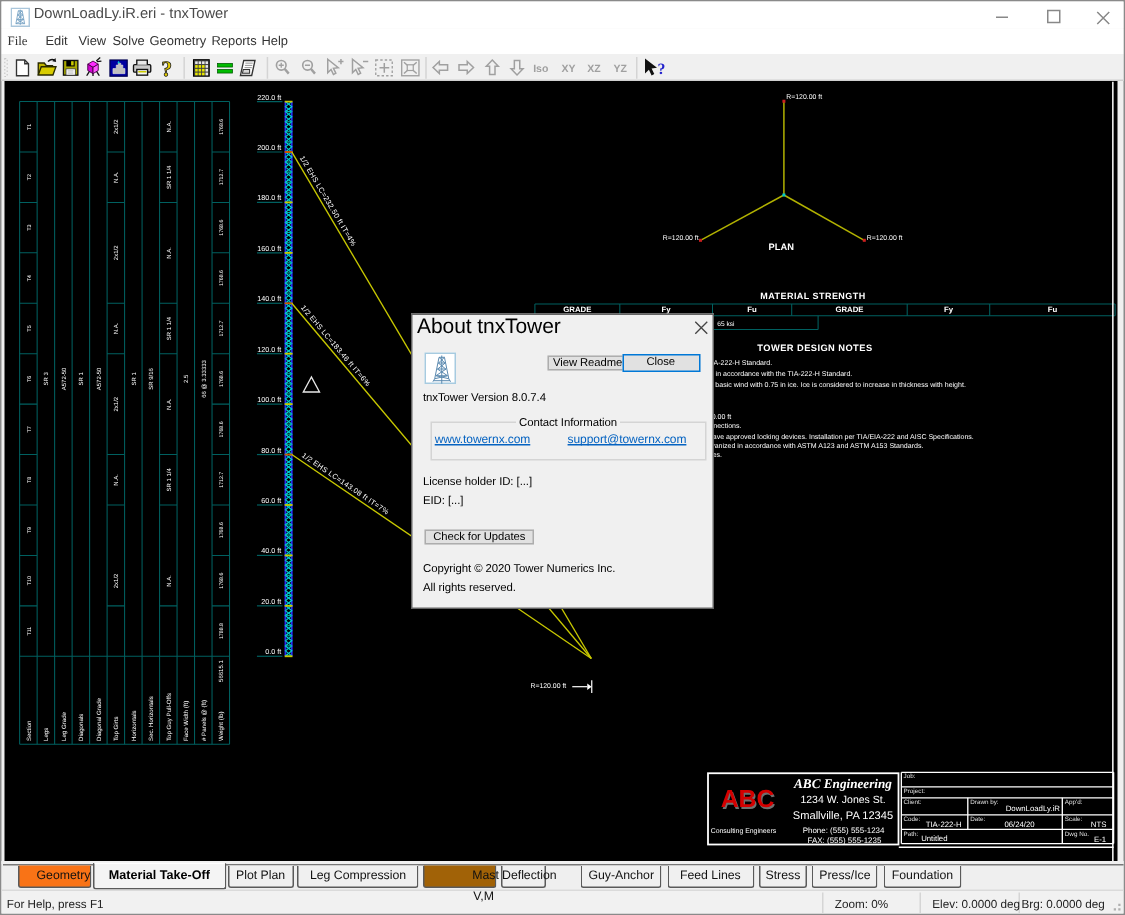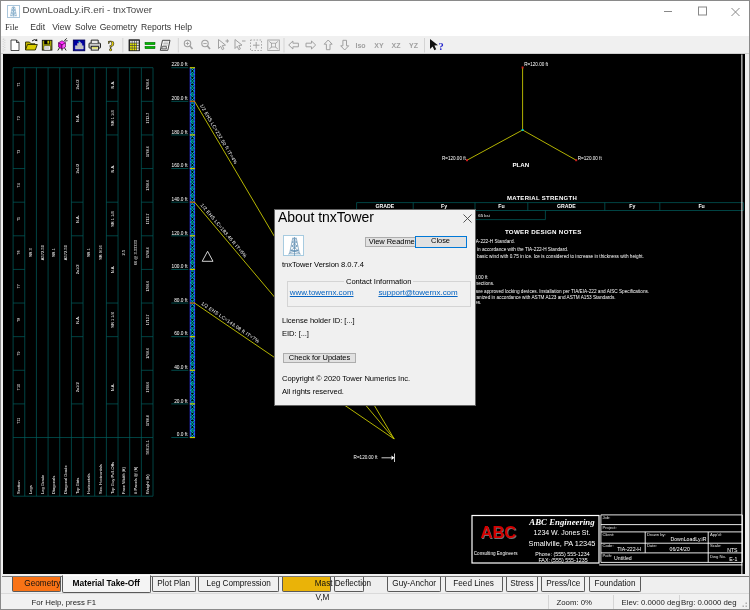--- a/index.html
+++ b/index.html
@@ -465,30 +465,30 @@
  <div style="position:absolute;left:7.5px;top:164.5px;">Copyright © 2020 Tower Numerics Inc.</div>
  <div style="position:absolute;left:7.5px;top:177px;">All rights reserved.</div>
 </div>
 <div class="tabbar">
 <div style="position:absolute;left:0;top:0;width:100%;height:1.5px;background:#f0f0f0;"></div>
 <div style="position:absolute;left:1px;top:2.2px;width:747px;height:1.2px;background:#787878;"></div>
 <div style="position:absolute;left:10.5px;top:3.2px;width:49.8px;height:15px;background:#f97316;border:1px solid #5a5a5a;border-top:none;border-radius:0 0 2px 2px;box-sizing:border-box;z-index:2;font-size:8.2px;text-align:right;line-height:13.5px;color:#111;">Geometry</div>
 <div style="position:absolute;left:61px;top:1.2px;width:88.5px;height:18px;background:#f4f4f4;border:1px solid #5a5a5a;border-top:1px solid #fff;border-radius:0 0 2px 2px;box-sizing:border-box;z-index:3;font-weight:bold;font-size:8.4px;text-align:center;line-height:15px;color:#000;">Material Take-Off</div>
 <div style="position:absolute;left:150.8px;top:3.2px;width:43.89999999999998px;height:15px;background:#f0f0f0;border:1px solid #5a5a5a;border-top:none;border-radius:0 0 2px 2px;box-sizing:border-box;z-index:2;font-size:8.2px;text-align:center;line-height:13.5px;color:#111;">Plot Plan</div>
 <div style="position:absolute;left:197.4px;top:3.2px;width:80.6px;height:15px;background:#f0f0f0;border:1px solid #5a5a5a;border-top:none;border-radius:0 0 2px 2px;box-sizing:border-box;z-index:2;font-size:8.2px;text-align:center;line-height:13.5px;color:#111;">Leg Compression</div>
-<div style="position:absolute;left:280.8px;top:3.2px;width:49.19999999999999px;height:15px;background:#eab308;border:1px solid #5a5a5a;border-top:none;border-radius:0 0 2px 2px;box-sizing:border-box;z-index:2;font-size:8.2px;text-align:center;line-height:13.5px;color:#111;padding-left:32px;">Mast V,M</div>
+<div style="position:absolute;left:280.8px;top:3.2px;width:49.19999999999999px;height:15px;background:#a16207;border:1px solid #5a5a5a;border-top:none;border-radius:0 0 2px 2px;box-sizing:border-box;z-index:2;font-size:8.2px;text-align:center;line-height:13.5px;color:#111;padding-left:32px;">Mast V,M</div>
 <div style="position:absolute;left:332.7px;top:3.2px;width:30px;height:15px;background:#f0f0f0;border:1px solid #5a5a5a;border-top:none;border-radius:0 0 2px 2px;box-sizing:border-box;z-index:2;font-size:8.2px;text-align:center;line-height:13.5px;color:#111;">Deflection</div>
 <div style="position:absolute;left:386.3px;top:3.2px;width:53.69999999999999px;height:15px;background:#f0f0f0;border:1px solid #5a5a5a;border-top:none;border-radius:0 0 2px 2px;box-sizing:border-box;z-index:2;font-size:8.2px;text-align:center;line-height:13.5px;color:#111;">Guy-Anchor</div>
 <div style="position:absolute;left:443.5px;top:3.2px;width:58.10000000000002px;height:15px;background:#f0f0f0;border:1px solid #5a5a5a;border-top:none;border-radius:0 0 2px 2px;box-sizing:border-box;z-index:2;font-size:8.2px;text-align:center;line-height:13.5px;color:#111;">Feed Lines</div>
 <div style="position:absolute;left:505.1px;top:3.2px;width:31.699999999999932px;height:15px;background:#f0f0f0;border:1px solid #5a5a5a;border-top:none;border-radius:0 0 2px 2px;box-sizing:border-box;z-index:2;font-size:8.2px;text-align:center;line-height:13.5px;color:#111;">Stress</div>
 <div style="position:absolute;left:540.3px;top:3.2px;width:44.0px;height:15px;background:#f0f0f0;border:1px solid #5a5a5a;border-top:none;border-radius:0 0 2px 2px;box-sizing:border-box;z-index:2;font-size:8.2px;text-align:center;line-height:13.5px;color:#111;">Press/Ice</div>
 <div style="position:absolute;left:587.8px;top:3.2px;width:52.40000000000009px;height:15px;background:#f0f0f0;border:1px solid #5a5a5a;border-top:none;border-radius:0 0 2px 2px;box-sizing:border-box;z-index:2;font-size:8.2px;text-align:center;line-height:13.5px;color:#111;">Foundation</div>
 </div>
 <div class="statusbar">
-<span style="position:absolute;left:3.5px;top:3.5px;margin-left:27px;">For Help, press F1</span>
+<span style="position:absolute;left:3.5px;top:3.5px;">For Help, press F1</span>
 <div style="position:absolute;left:547px;top:1px;width:1px;height:14px;background:#d5d5d5"></div>
 <div style="position:absolute;left:612px;top:1px;width:1px;height:14px;background:#d5d5d5"></div>
 <div style="position:absolute;left:677.5px;top:1px;width:1px;height:14px;background:#d5d5d5"></div>
 <span style="position:absolute;left:555.5px;top:3.5px;">Zoom: 0%</span>
 <span style="position:absolute;left:620.5px;top:3.5px;">Elev: 0.0000 deg</span>
 <span style="position:absolute;left:680px;top:3.5px;">Brg: 0.0000 deg</span>
 <svg width="8" height="8" style="position:absolute;right:1px;bottom:1px;">
       <g fill="#b0b0b0">
         <rect x="5.5" y="5.5" width="1.5" height="1.5"></rect>
         <rect x="2.5" y="5.5" width="1.5" height="1.5"></rect>

